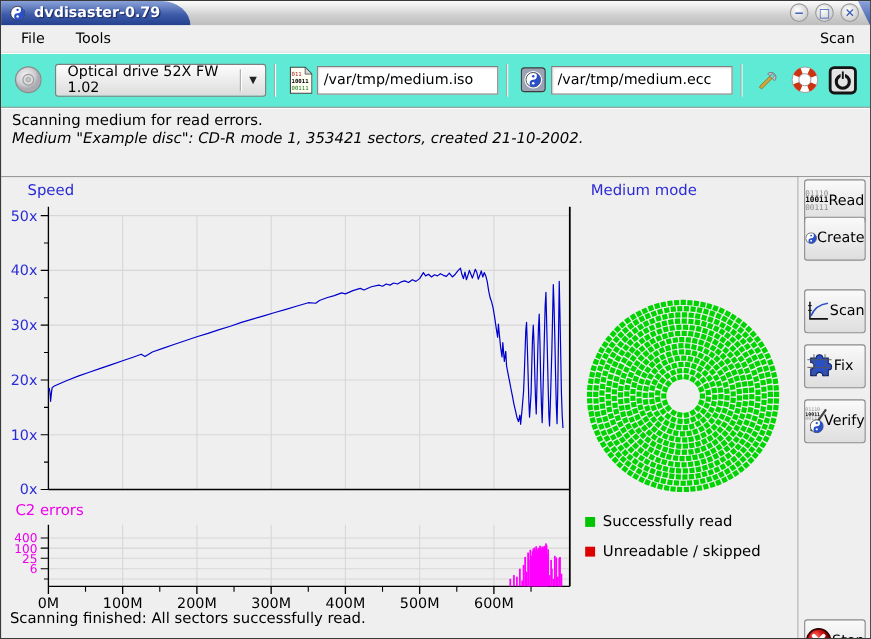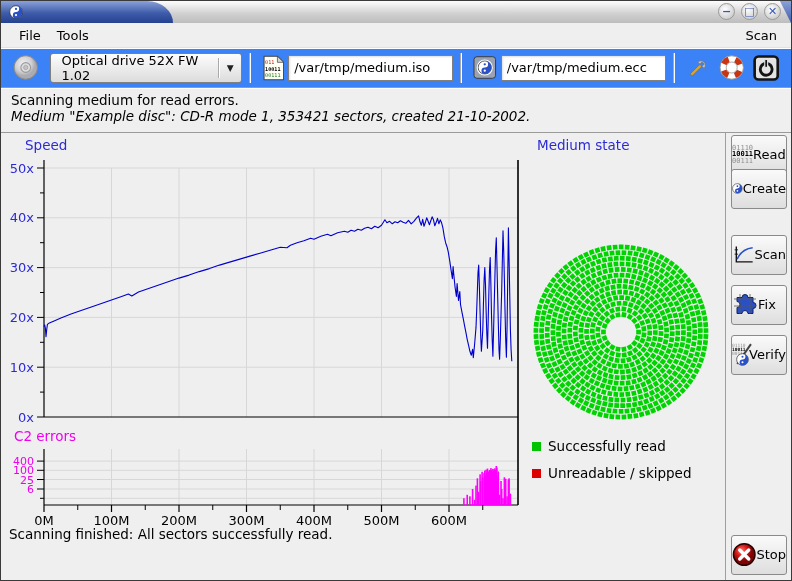--- a/index.html
+++ b/index.html
@@ -18,42 +18,42 @@
                   clip-path:polygon(100% 0, 100% 100%, 15% 0); }
   .title-icon { position:absolute; left:8px; top:4px; width:14px; height:14px; }
   .title-text { position:absolute; left:30px; top:0; line-height:22px; color:#fff;
                 font-weight:bold; font-size:13px; text-shadow:1px 1px 1px #1a2a60; }
   .winbtn { position:absolute; top:2px; width:17px; height:17px; border-radius:50%;
             background:radial-gradient(circle at 40% 35%, #ffffff, #d2d2d2 70%, #b0b0b0);
             border:1px solid #9a9a9a; color:#3657b8; font-size:11px; font-weight:bold;
             text-align:center; line-height:15px; cursor:default; }
   
   .menubar { height:25px; display:flex; align-items:center; padding:0 10px;
-             background:#efefef; border-bottom:1px solid #e2e2e2; position:relative; }
+             background:#efefef; border-bottom:1px solid #e2e2e2; position:relative;gap:12px; }
   .menu-item { font-size:13px; color:#000; padding:2px 8px; }
   .menu-right { position:absolute; right:6px; }
   
-  .toolbar { height:40px; display:flex; align-items:center; padding:0 8px;
+  .toolbar { height:50px; display:flex; align-items:center; padding:0 8px;
              border-bottom:1px solid #9a9a9a; box-shadow:0 1px 0 #ffffff inset;
-             background:#3b82f6; }
+             background:#5eead4; }
   .tb-sep { width:2px; height:30px; border-left:1px solid #a8a8a8;
             border-right:1px solid #fbfbfb; margin:0 7px; }
   .combo { display:flex; align-items:center; height:30px; width:202px; margin-left:8px;
            background:linear-gradient(#fdfdfd,#dcdcdc); border:1px solid #7f7f7f;
            border-radius:3px; padding:0 4px 0 10px; }
   .combo-text { flex:1; font-size:13px; }
   .combo-div { width:1px; height:20px; background:#aaa; margin:0 5px;
                box-shadow:1px 0 0 #fff; }
   .combo-arrow { font-size:9px; color:#222; padding:0 3px; }
   .path-input { height:26px; width:165px; font-size:13px; padding:0 5px;
                 border:1px solid #808080; box-shadow:inset 1px 1px 2px #00000022;
                 background:#fff; font-family:"DejaVu Sans",sans-serif; }
   .tb-icon { margin:0 4px; display:block; }
   
-  .status-area { height:45px; padding:4px 22px 0 10px; border-bottom:1px solid #9a9a9a;
+  .status-area { height:63px; padding:4px 22px 0 10px; border-bottom:1px solid #9a9a9a;
                  box-shadow:0 1px 0 #ffffff inset; }
   .status-line1 { font-size:13.5px; color:#000; }
   .status-line2 { font-size:13.5px; color:#000; font-style:italic; }
   
   .content { display:flex; height:456px; }
   .content-left { width:725px; border-right:1px solid #9f9f9f; position:relative; }
   .charts-region { position:relative; width:725px; height:411px; }
   .chart-title { position:absolute; font-size:13.5px; }
   .speed-title { left:24px; top:4px; color:#2b2bd6; }
   .c2-title { left:13px; top:295px; color:#ee00ee; }
@@ -108,20 +108,21 @@
       </radialGradient>
     </defs>
   </svg>
 
   <div class="titlebar">
     <div class="title-tab"></div>
     <div class="corner-wedge"></div>
     <svg class="title-icon" viewBox="0 0 24 24">
         <use href="#yy"></use>
       </svg>
+    <span class="title-text">dvdisaster-0.79</span>
     <div class="winbtn" style="right:56px">−</div>
     <div class="winbtn" style="right:33px">□</div>
     <div class="winbtn" style="right:10px">✕</div>
   </div>
 
   <div class="menubar">
     <span class="menu-item">File</span>
     <span class="menu-item">Tools</span>
     <span class="menu-item menu-right">Scan</span>
   </div>
@@ -296,21 +297,21 @@
             <rect x="501.2" y="365.2" width="1.6" height="6.8" fill="#ff00ff"></rect>
             <rect x="502.6" y="344.3" width="1.6" height="27.7" fill="#ff00ff"></rect>
             <rect x="503.9" y="345.8" width="1.6" height="26.2" fill="#ff00ff"></rect>
             <rect x="505.3" y="363.3" width="1.6" height="8.7" fill="#ff00ff"></rect>
             <rect x="506.6" y="346.5" width="1.6" height="25.5" fill="#ff00ff"></rect>
             <rect x="507.3" y="345.3" width="1.6" height="26.7" fill="#ff00ff"></rect>
             <rect x="508.6" y="360.6" width="1.6" height="11.4" fill="#ff00ff"></rect>
           </svg>
         <div class="chart-title speed-title">Speed</div>
         <div class="chart-title c2-title">C2 errors</div>
-        <div class="chart-title medium-title">Medium state</div>
+        <div class="chart-title medium-title">Medium mode</div>
         <svg class="disc-svg" width="190" height="190">
             <rect x="110.2" y="92.7" width="4.7" height="4.7" fill="#00d400" transform="rotate(0.0 112.5 95.0)"></rect>
             <rect x="109.1" y="98.6" width="4.7" height="4.7" fill="#00d400" transform="rotate(20.0 111.4 101.0)"></rect>
             <rect x="106.1" y="103.9" width="4.7" height="4.7" fill="#00d400" transform="rotate(40.0 108.4 106.2)"></rect>
             <rect x="101.4" y="107.8" width="4.7" height="4.7" fill="#00d400" transform="rotate(60.0 103.8 110.2)"></rect>
             <rect x="95.7" y="109.9" width="4.7" height="4.7" fill="#00d400" transform="rotate(80.0 98.0 112.2)"></rect>
             <rect x="89.6" y="109.9" width="4.7" height="4.7" fill="#00d400" transform="rotate(100.0 92.0 112.2)"></rect>
             <rect x="83.9" y="107.8" width="4.7" height="4.7" fill="#00d400" transform="rotate(120.0 86.3 110.2)"></rect>
             <rect x="79.2" y="103.9" width="4.7" height="4.7" fill="#00d400" transform="rotate(140.0 81.6 106.2)"></rect>
             <rect x="76.2" y="98.6" width="4.7" height="4.7" fill="#00d400" transform="rotate(160.0 78.6 101.0)"></rect>

